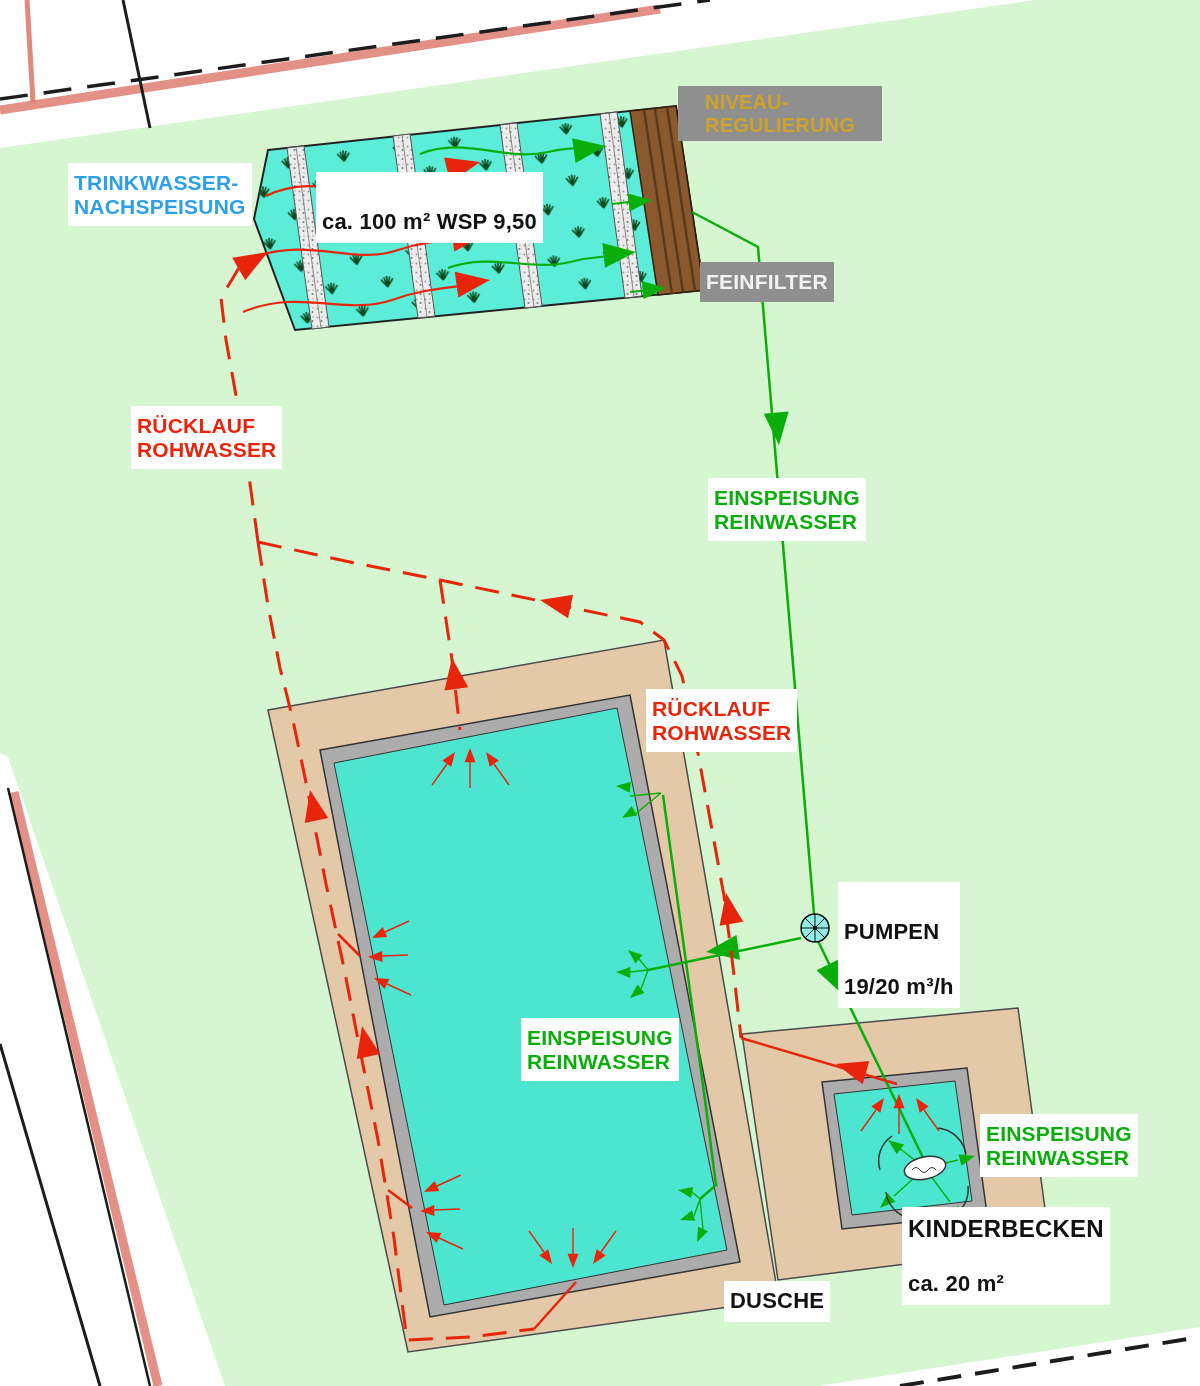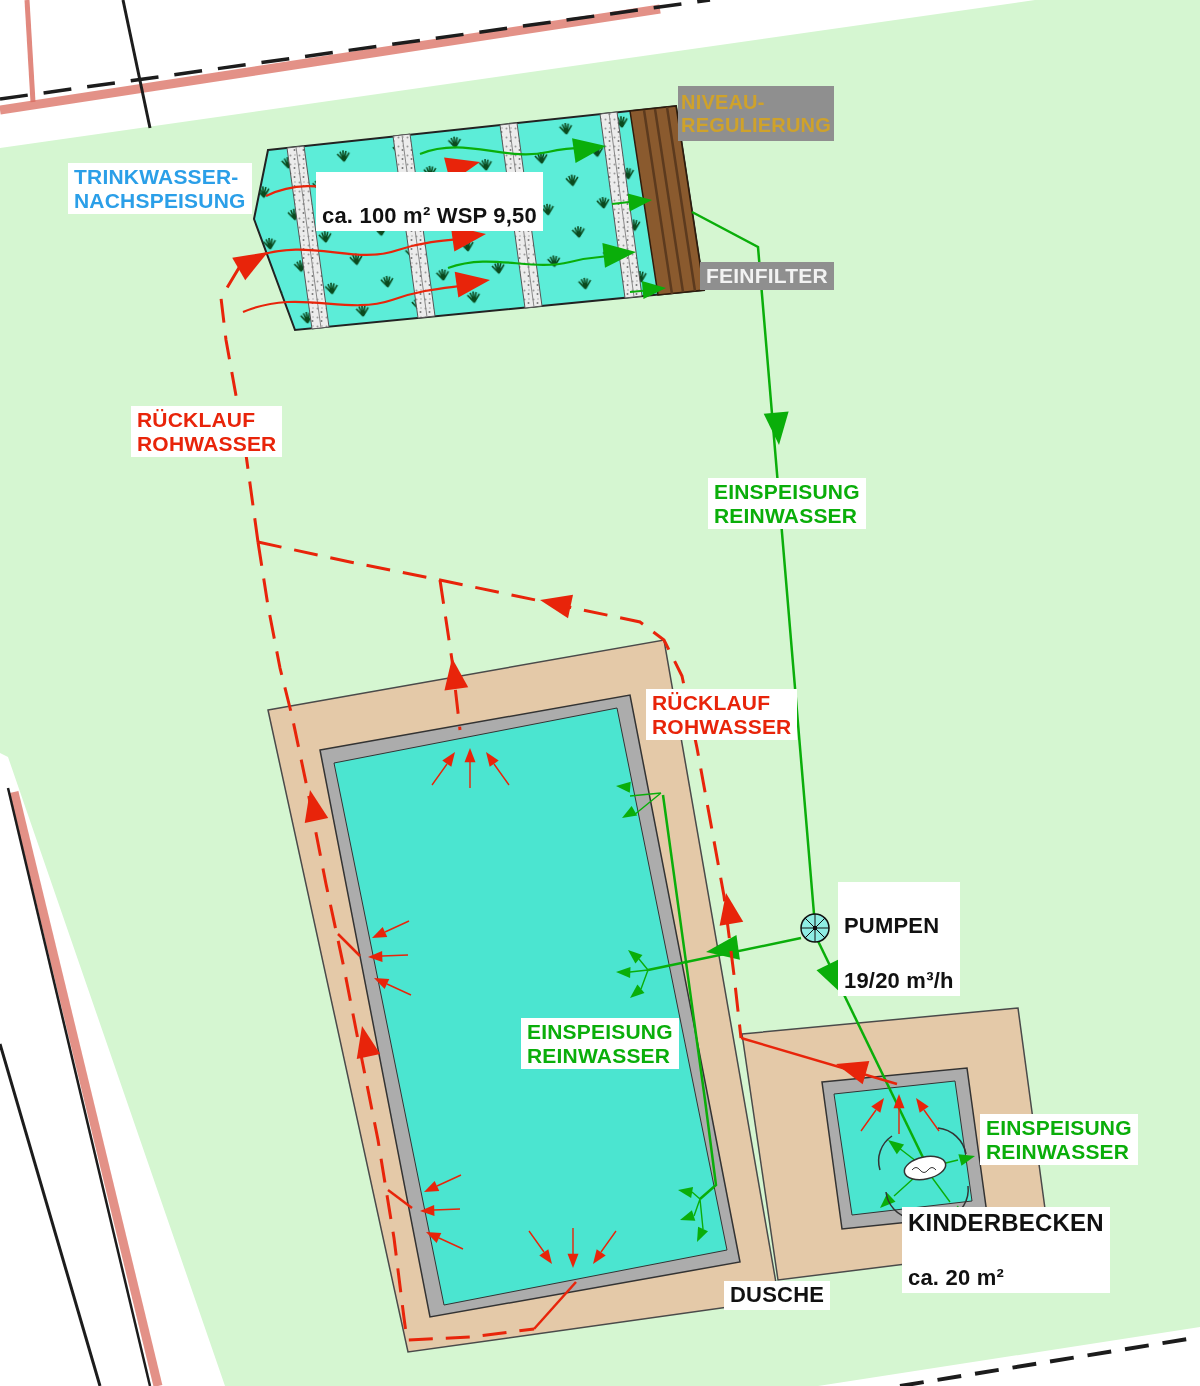--- a/index.html
+++ b/index.html
@@ -2,21 +2,21 @@
 <html style="--site_green: #D5F6D1; --water: #4BE5D0; --bed_water: #5CEDD8; --deck: #E4C9A8; --pool_border: #ACACAC; --flow_red: #E8240A; --flow_green: #0AAE0A; --label_blue: #2B9FE8; --niveau_yellow: #CFA22B; --box_gray: #8F8F8F; --filter_brown: #8A5A2E; --outline_dark: #333333; --boundary_red: #D96C5F; --boundary_black: #1C1C1C; --gravel: #ECECEC; --plant_green: #0A4A1E;"><head>
 <meta charset="utf-8">
 <style>
   html,body{margin:0;padding:0;background:#fff;}
   .canvas{
     position:relative;width:1200px;height:1386px;background:#ffffff;overflow:hidden;
     font-family:"Liberation Sans",sans-serif;
   }
   .canvas svg{position:absolute;left:0;top:0;}
   .lbl{
-    position:absolute;font-weight:bold;line-height:1.13;padding:2px 6px;
+    position:absolute;font-weight:bold;line-height:1.13;padding:8px 6px;
     background:#ffffff;white-space:nowrap;font-size:21px;letter-spacing:0.2px;
   }
   .c-blue{color:var(--label_blue);}
   .c-red{color:var(--flow_red);}
   .c-green{color:var(--flow_green);}
   .c-black{color:#111;}
   .bg-gray{background:var(--box_gray);}
   .t-yellow{color:var(--niveau_yellow);}
   .t-white{color:#F2F2F2;}
   .sz24{font-size:24px;}
@@ -222,21 +222,21 @@
 
 <div class="lbl c-blue" style="left:68px;top:163px;">
   <div>TRINKWASSER-</div>
   <div>NACHSPEISUNG</div>
 </div>
 
 <div class="lbl c-black" style="left:316px;top:172px;">
   <div class="sz22 sub">ca. 100 m² WSP 9,50</div>
 </div>
 
-<div class="lbl bg-gray t-yellow" style="left:678px;top:86px;font-size:20px;padding:5px 3px;">
+<div class="lbl bg-gray t-yellow" style="left:678px;top:86px;font-size:20px;padding:5px 27px;">
   <div>NIVEAU-</div>
   <div>REGULIERUNG</div>
 </div>
 
 <div class="lbl bg-gray t-white" style="left:700px;top:262px;">
   <div>FEINFILTER</div>
 </div>
 
 <div class="lbl c-red" style="left:131px;top:406px;">
   <div>RÜCKLAUF</div>

